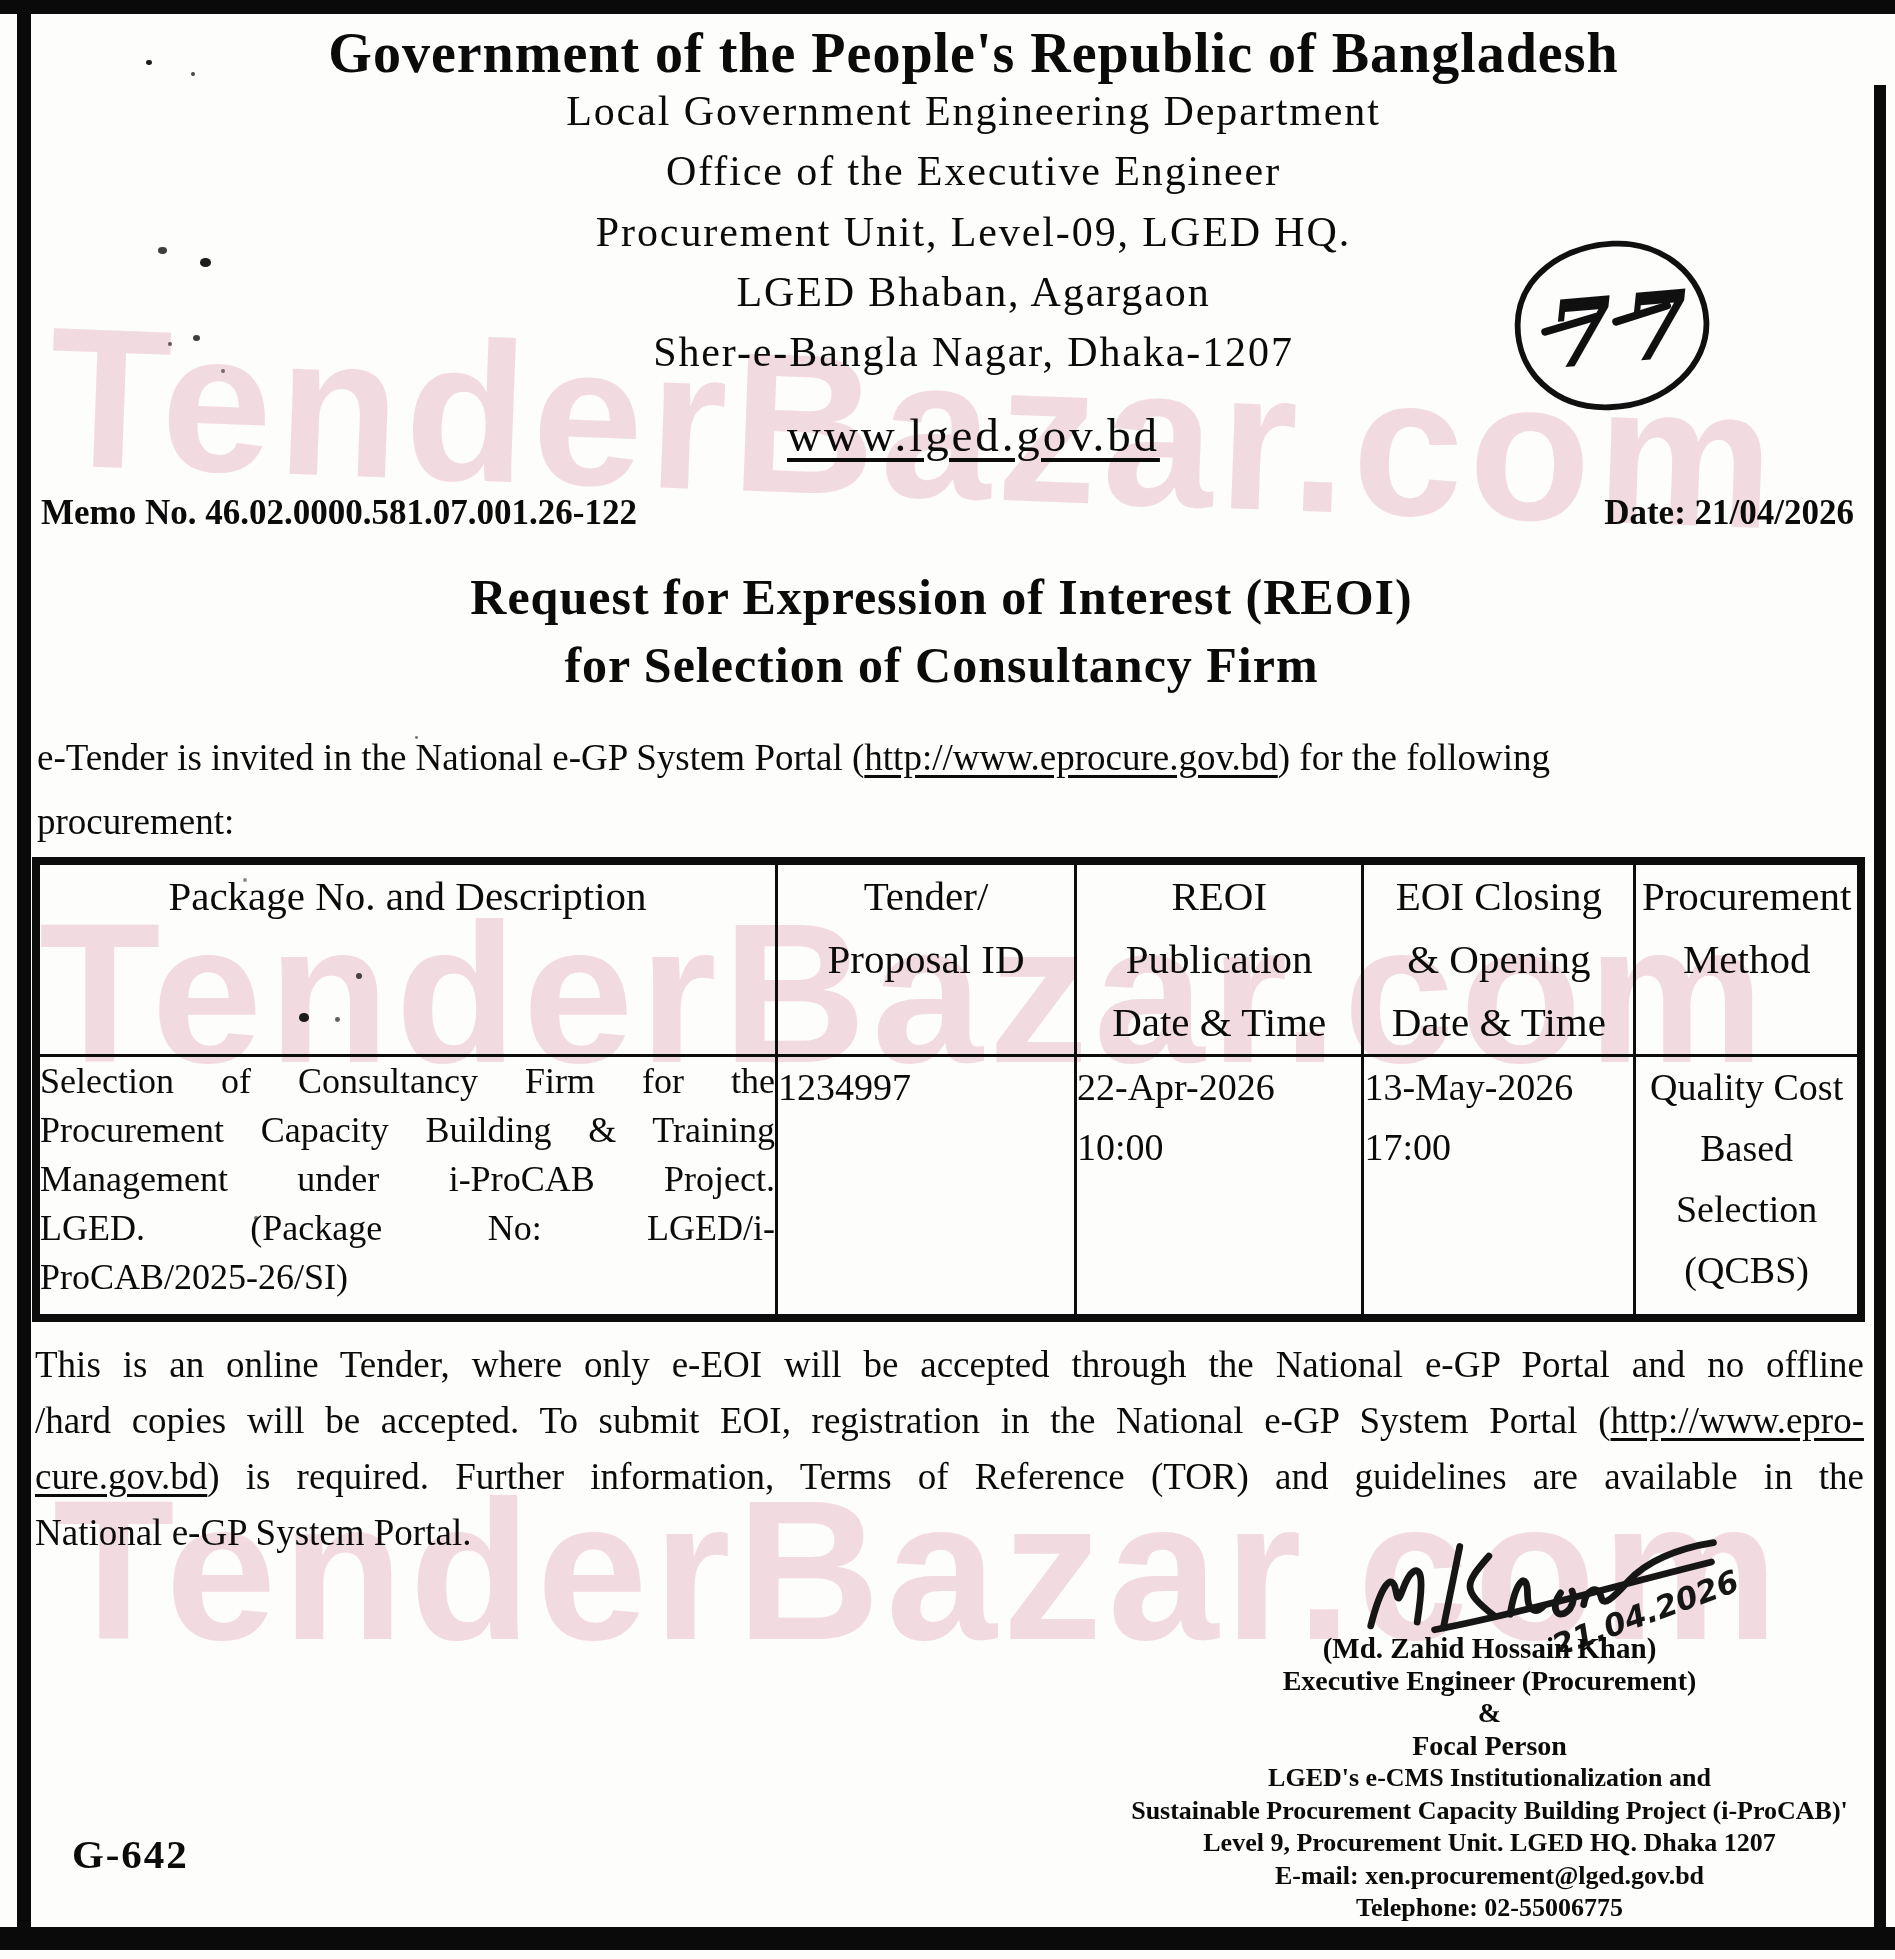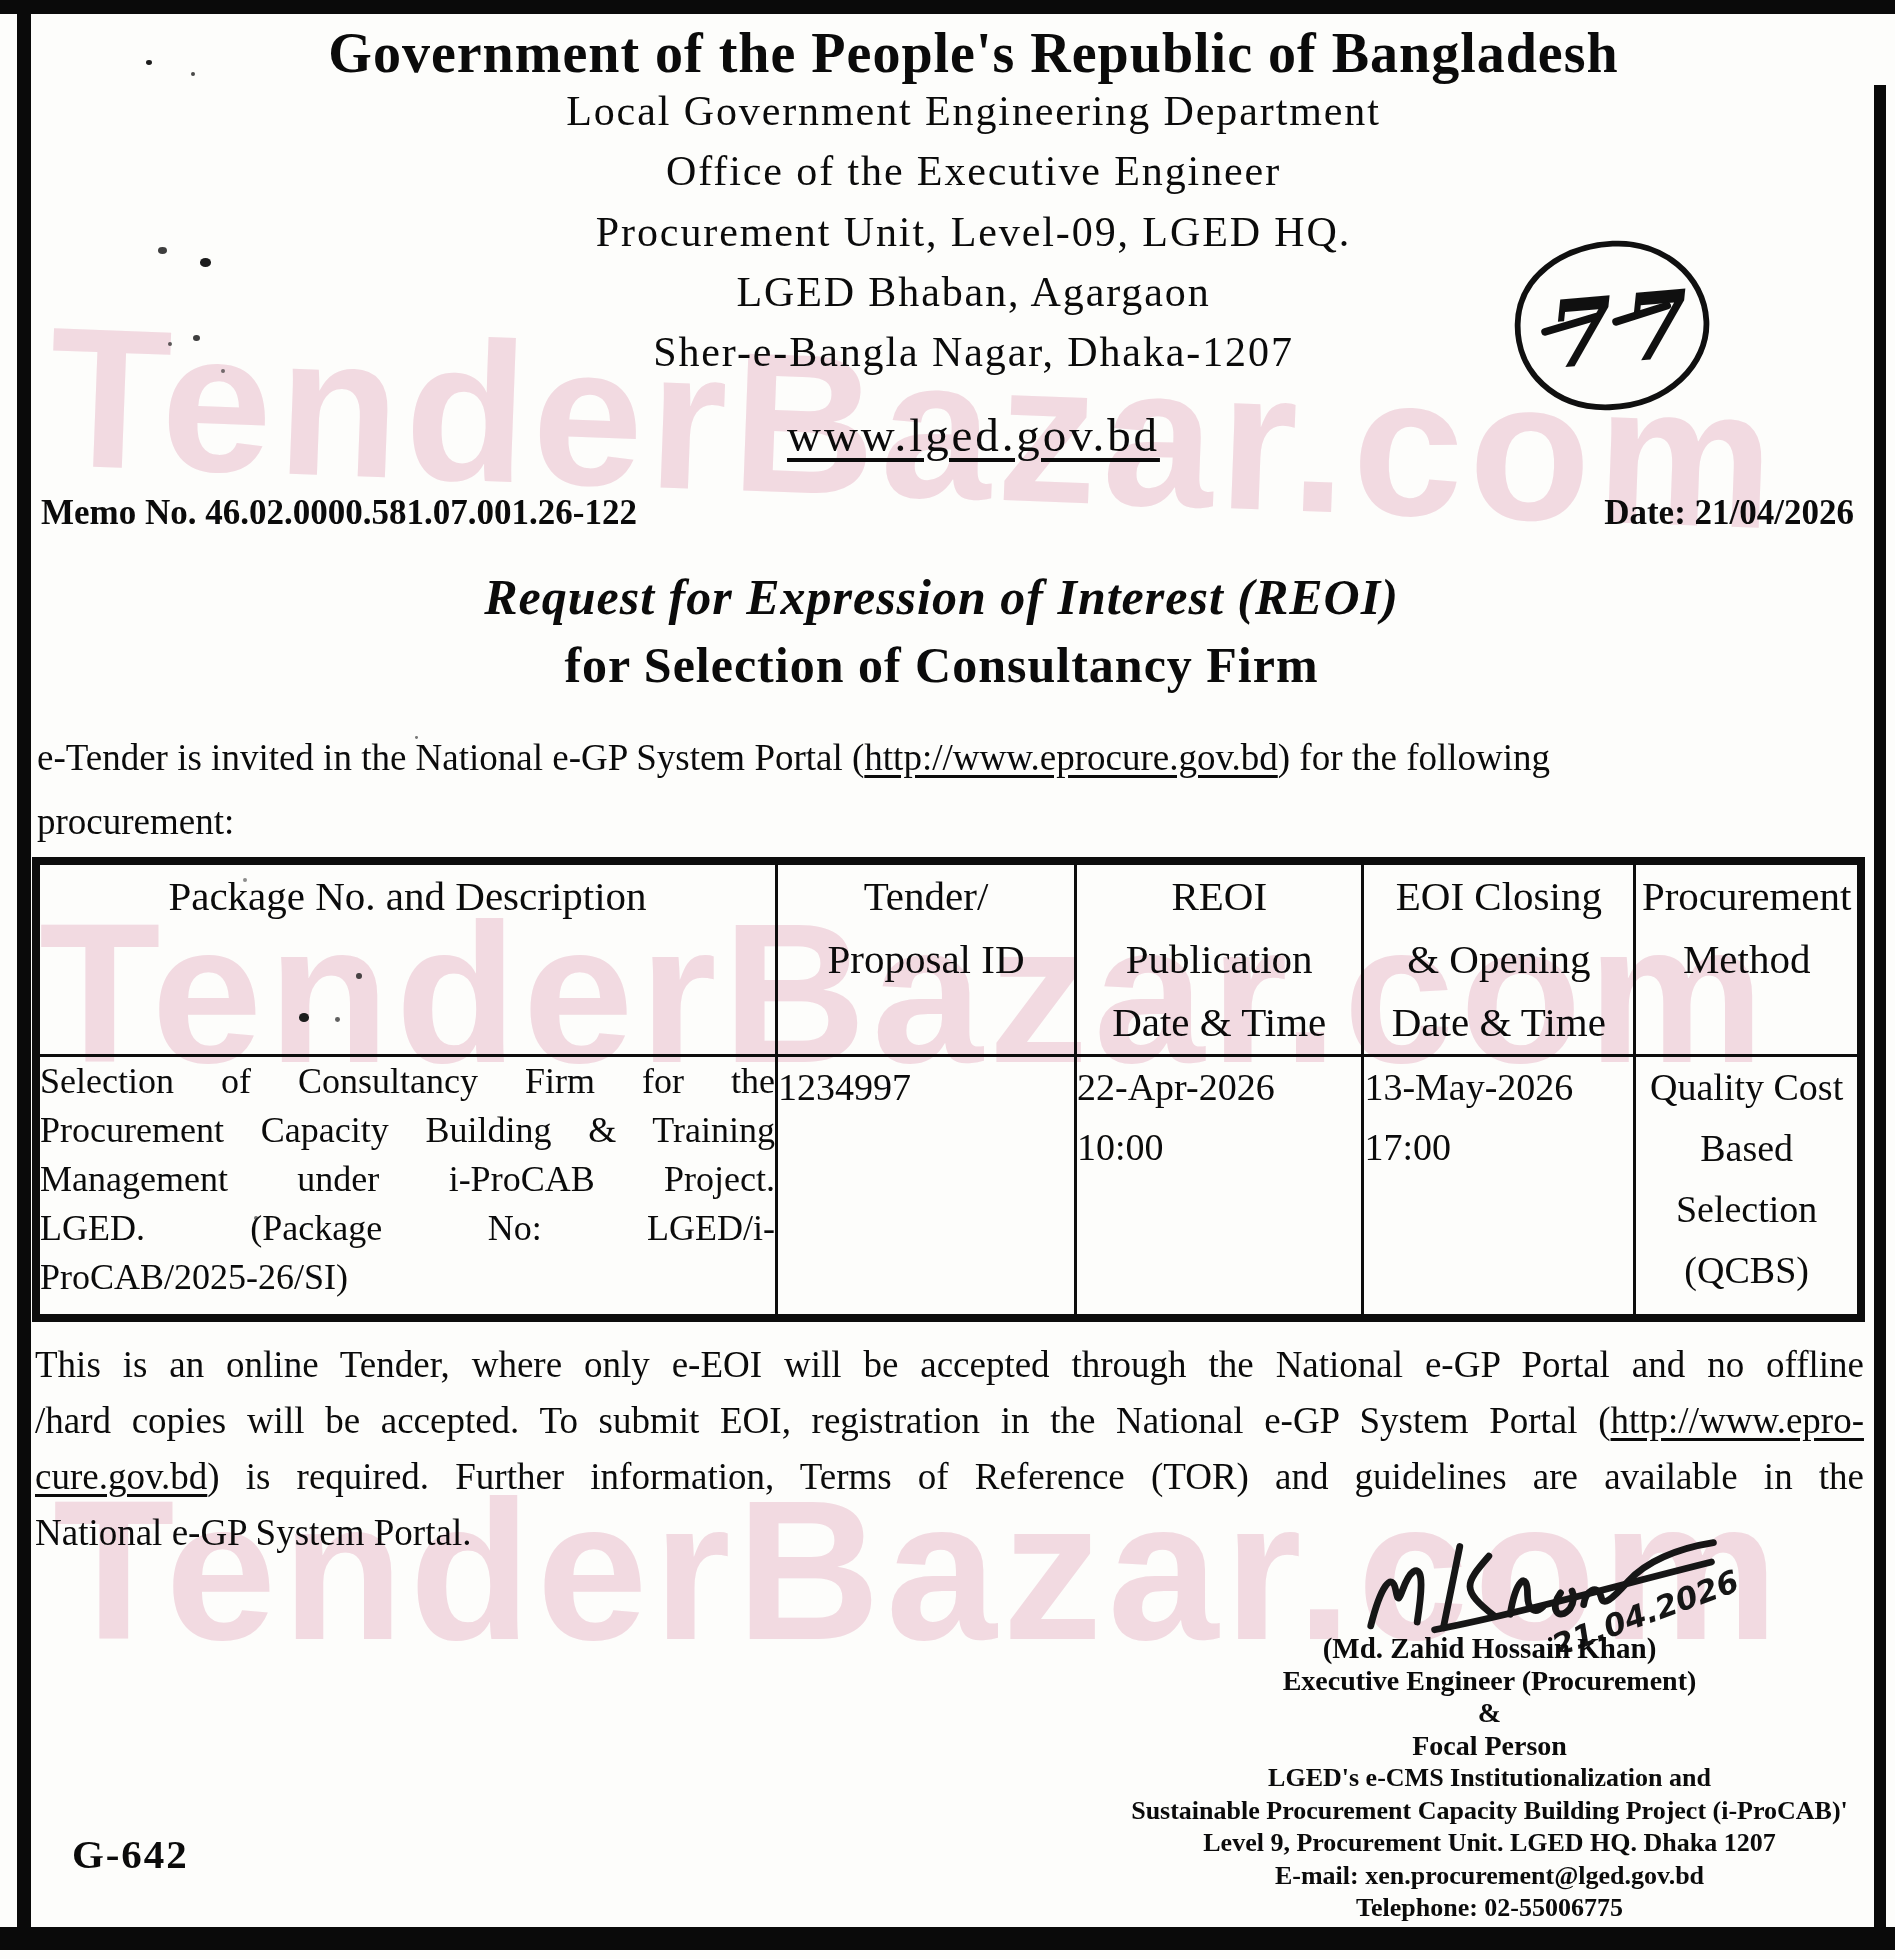--- a/index.html
+++ b/index.html
@@ -82,21 +82,21 @@
         <path d="M42 94 L96 83" stroke="#101010" stroke-width="8" stroke-linecap="round" fill="none"></path>
         <path d="M116 90 L170 78" stroke="#101010" stroke-width="8" stroke-linecap="round" fill="none"></path>
       </g>
     </svg>
 
     <div class="memo-row">
       <span>Memo No. 46.02.0000.581.07.001.26-122</span>
       <span>Date: 21/04/2026</span>
     </div>
 
-    <div class="doc-title" style="top:568px;font-style:italic;">Request for Expression of Interest (REOI)</div>
+    <div class="doc-title" style="top:568px;">Request for Expression of Interest (REOI)</div>
     <div class="doc-title" style="top:636px;">for Selection of Consultancy Firm</div>
 
     <div class="abs body-text" style="left:37px; top:730px; width:1824px; white-space:nowrap;">
       <span>e-Tender is invited in the National e-GP System Portal (</span><span class="ul">http://www.eprocure.gov.bd</span><span>) for the following</span>
     </div>
     <div class="abs body-text" style="left:37px; top:794px;">procurement:</div>
 
     <div class="tbl-wrap">
       <table class="grid">
         <colgroup>

